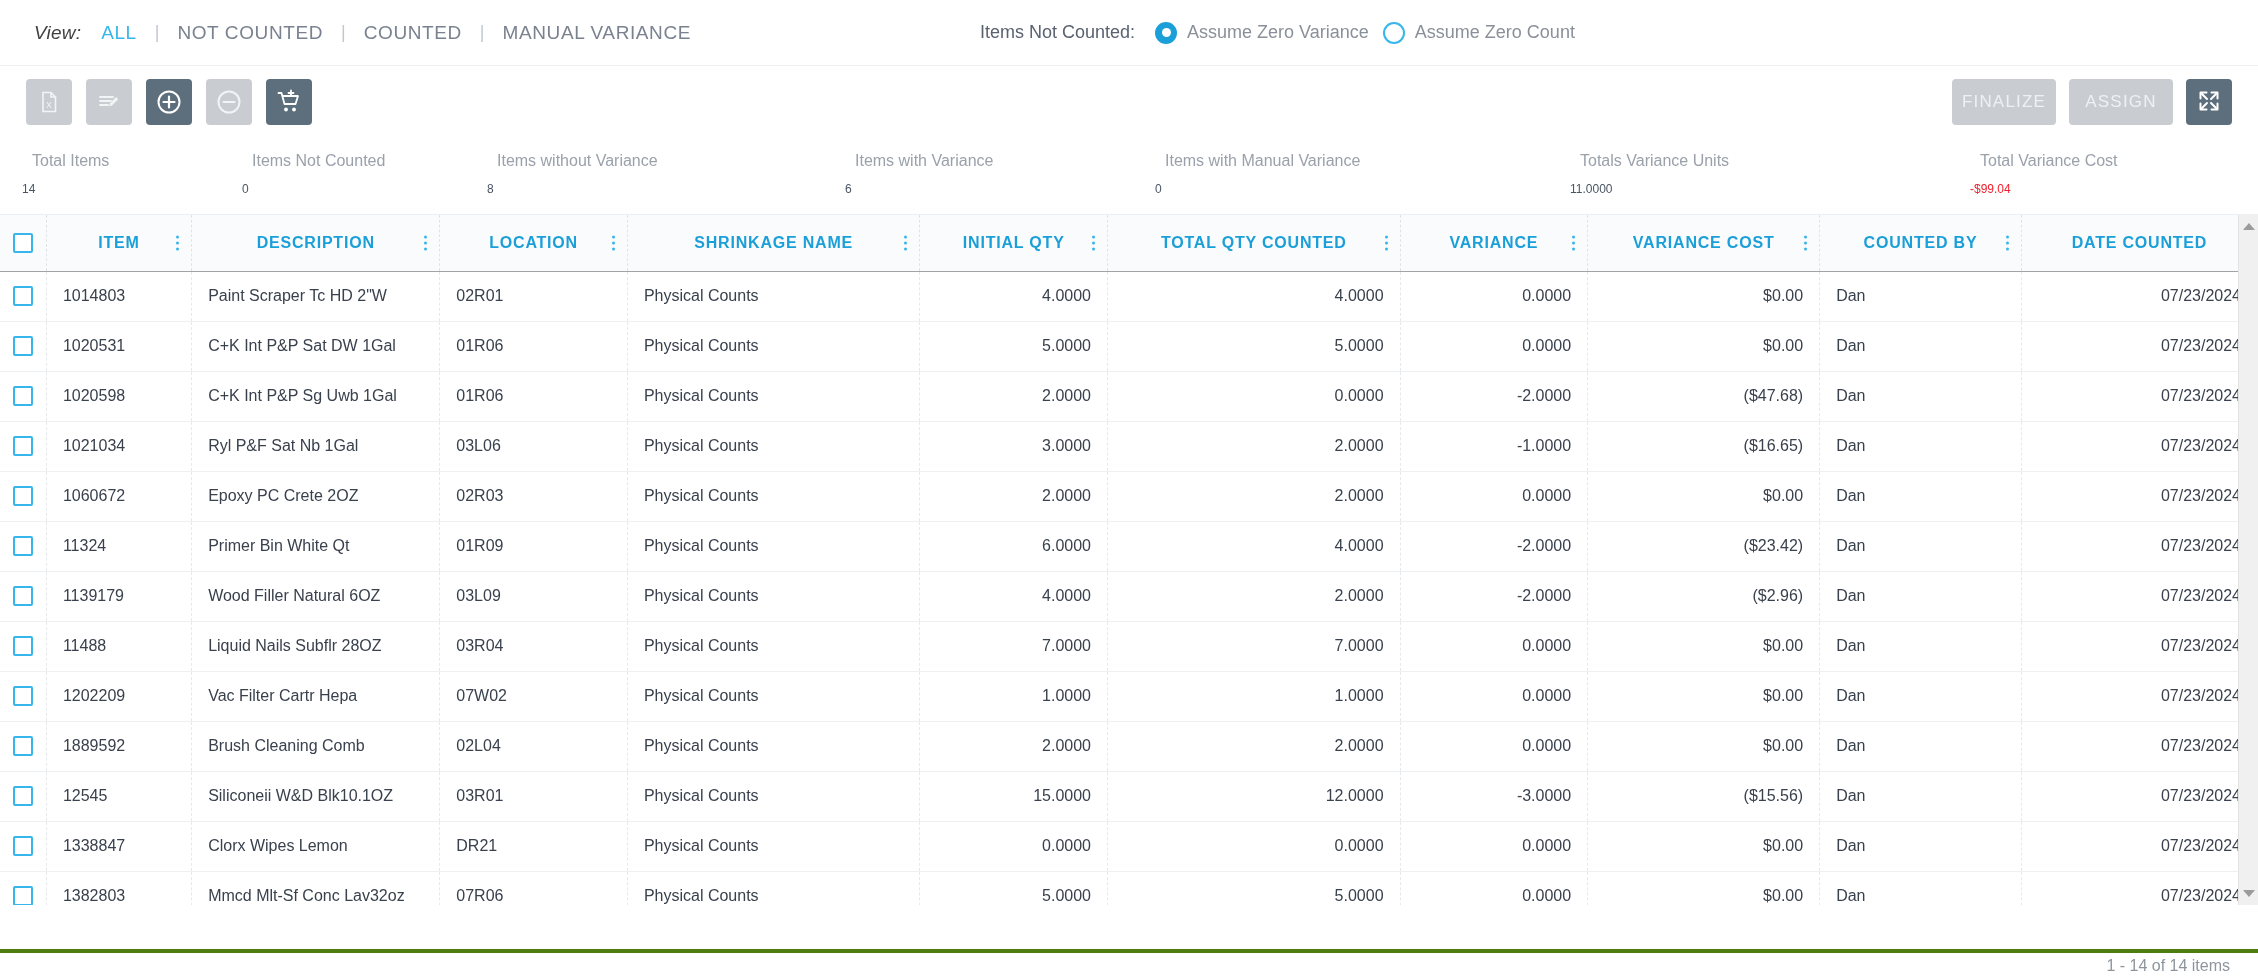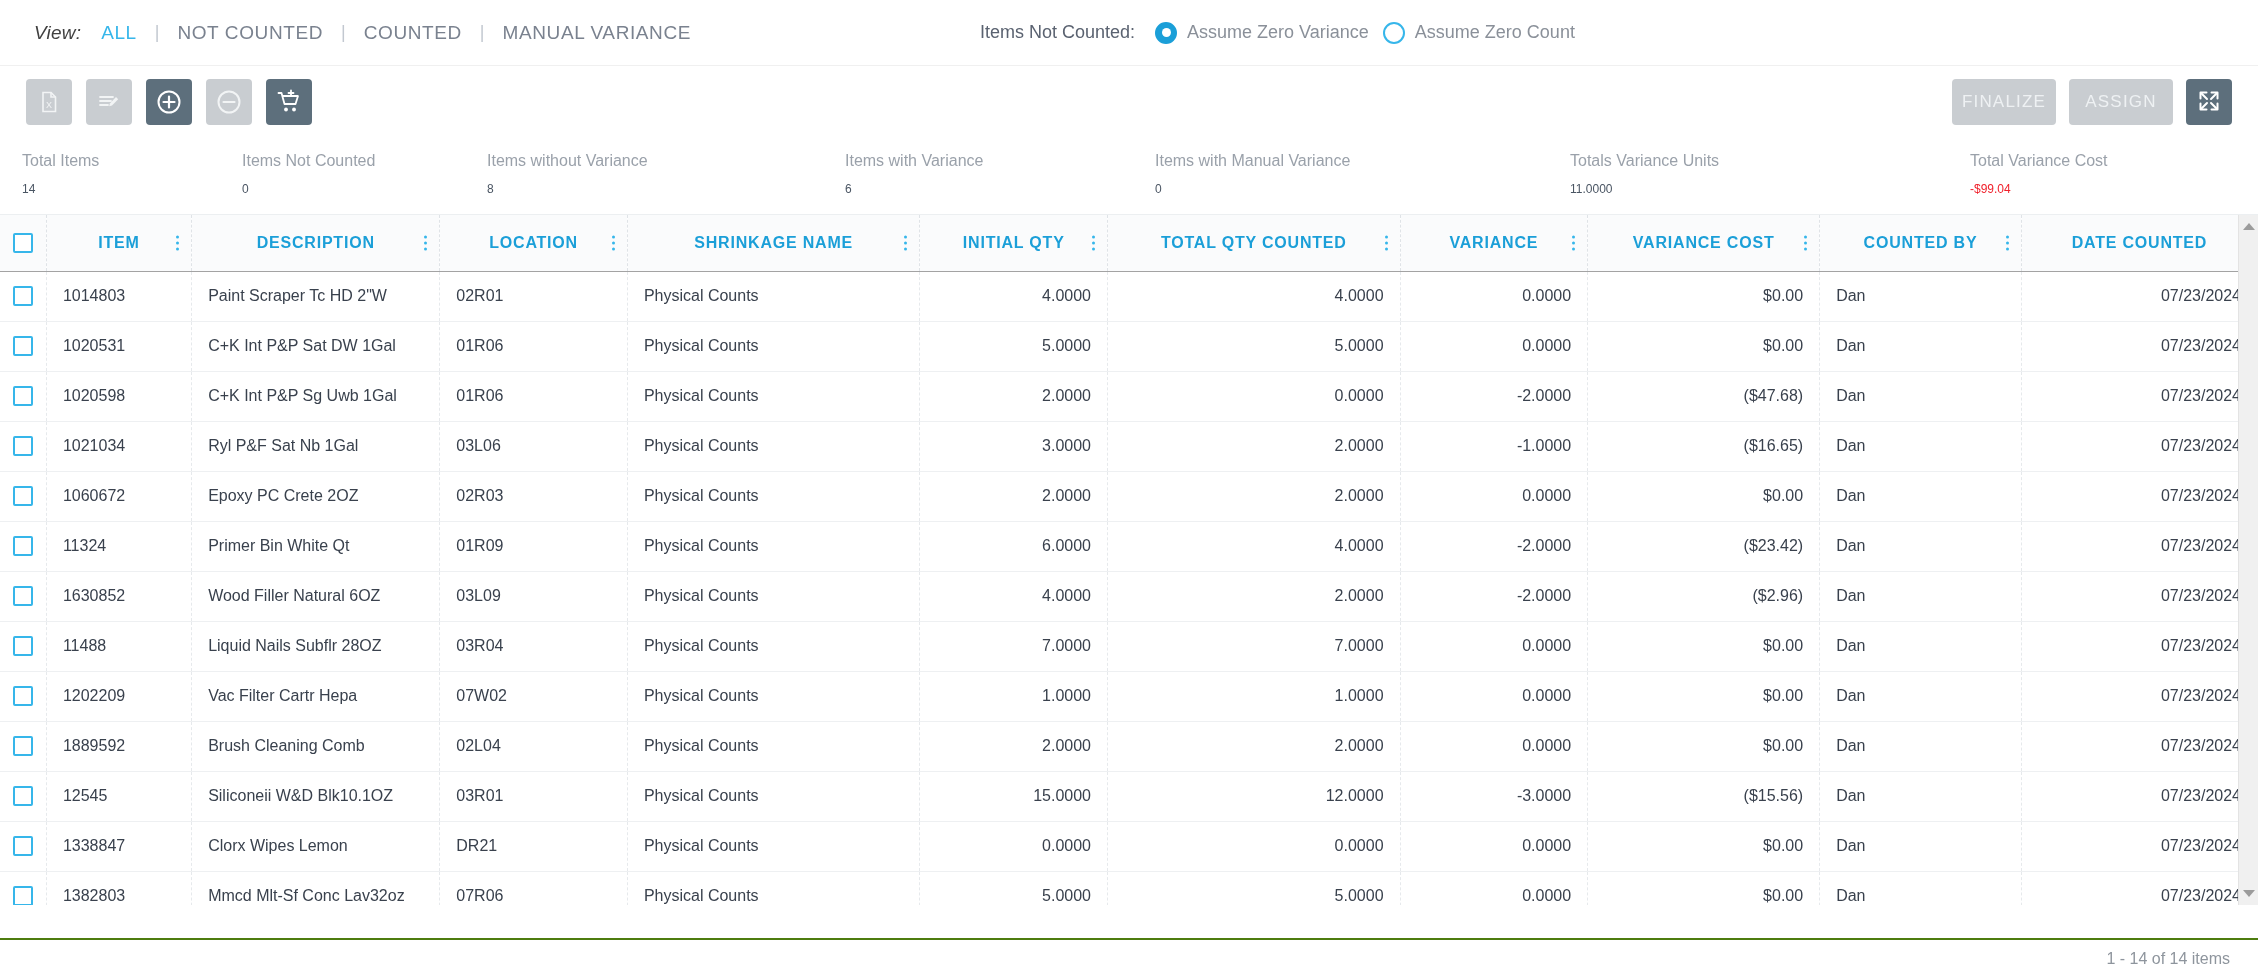--- a/index.html
+++ b/index.html
@@ -71,21 +71,21 @@
     width:46px; height:46px; border:none; border-radius:4px;
     background:#5d6f7c; display:flex; align-items:center; justify-content:center;
     cursor:pointer;
   }
 
   
   .stats {
     display:flex; padding: 14px 0 18px 0; border-bottom:1px solid #eceff1;
   }
   .stat { padding-left: 22px; }
-  .stat-label { font-size:16px; color:#9aa1aa; margin-bottom:12px; white-space:nowrap; }
+  .stat-label { font-size:16px; color:#9aa1aa; margin-bottom:12px; white-space:nowrap;margin-left:10px; }
   .stat-value { font-size:12px; color:#4a5563; }
   .stat-value.neg { color:#f0212c; }
   table { width: 2258px; border-collapse: collapse; table-layout: fixed; }
   thead th {
     height: 56px; background:#fafbfc;
     border-bottom:1px solid #a3a3a3;
     color:#1b9fd8; font-size:16px; font-weight:bold; letter-spacing:.8px;
     position:relative; padding:0 16px;
     border-right:1px dashed #dfe3e7;
   }
@@ -118,22 +118,22 @@
     background:#f0f0f0; border-left:1px solid #e3e3e3;
   }
   .vrail .arw { position:absolute; left:4px; width:0;height:0; }
   .vrail .up { top:8px; border-left:6px solid transparent; border-right:6px solid transparent; border-bottom:7px solid #9b9b9b;}
   .vrail .dn { bottom:8px; border-left:6px solid transparent; border-right:6px solid transparent; border-top:7px solid #9b9b9b;}
 
   .tablewrap { position:relative; height:690px; overflow:hidden; }
 
   
   .footer {
-    position:absolute; left:0; right:0; bottom:0; height:40px;
-    border-top:2px solid #4d7c0f; background:#fff;
+    position:absolute; left:0; right:0; bottom:0; height:29px;
+    border-top:4px solid #4d7c0f; background:#fff;
     display:flex; align-items:center; justify-content:flex-end;
     padding-right:28px;
   }
   .pageinfo { font-size:16px; color:#8e959d; }
 </style>
 </head>
 <body>
 
 <div class="app">
 
@@ -451,21 +451,21 @@
             <td class="lft">Physical Counts</td>
             <td class="num">6.0000</td>
             <td class="num">4.0000</td>
             <td class="num">-2.0000</td>
             <td class="num">($23.42)</td>
             <td class="lft">Dan</td>
             <td class="num">07/23/2024</td>
           </tr>
           <tr>
             <td class="chk-col"><span class="cbox"></span></td>
-            <td class="lft">1630852</td>
+            <td class="lft">1139179</td>
             <td class="lft">Wood Filler Natural 6OZ</td>
             <td class="lft">03L09</td>
             <td class="lft">Physical Counts</td>
             <td class="num">4.0000</td>
             <td class="num">2.0000</td>
             <td class="num">-2.0000</td>
             <td class="num">($2.96)</td>
             <td class="lft">Dan</td>
             <td class="num">07/23/2024</td>
           </tr>

